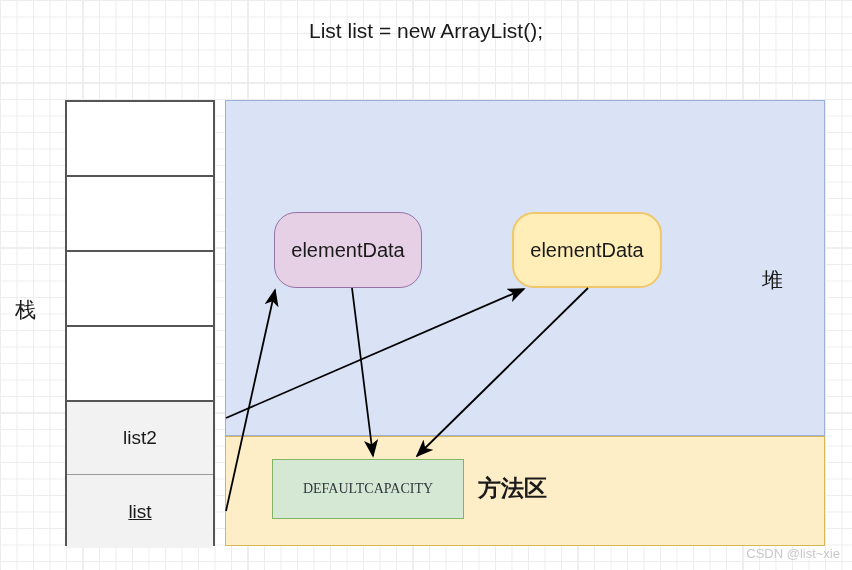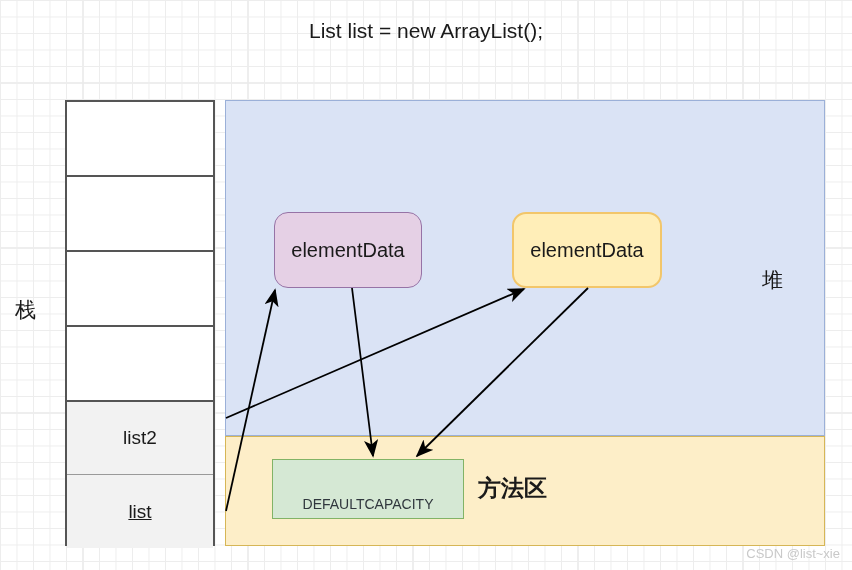--- a/index.html
+++ b/index.html
@@ -101,21 +101,21 @@
     line-height: 1;
   }
   #stack-label { left: 15px; top: 300px; }
   #heap-label  { left: 762px; top: 270px; }
   #method-area-label { left: 478px; top: 477px; font-size: 23px; font-weight: bold; }
 
   
   .elem-box {
     position: absolute;
     box-sizing: border-box;
-    border-radius: 14px;
+    border-radius: 22px;
     display: flex;
     align-items: center;
     justify-content: center;
     font-size: 20px;
     color: #1a1a1a;
     z-index: 4;
   }
   #element-data-box-1 {
     left: 274px;
     top: 212px;
@@ -139,22 +139,23 @@
     left: 272px;
     top: 459px;
     width: 192px;
     height: 60px;
     box-sizing: border-box;
     background: #d5e8d4;
     border: 1.5px solid #82b366;
     display: flex;
     flex-direction: column;
     align-items: center;
-    justify-content: flex-end;
+    justify-content: center;
     z-index: 4;
+    font-family: Liberation Serif, serif;
   }
   #default-capacity-box span {
     font-size: 14px;
     color: #30373d;
     line-height: 1.9;
     white-space: pre;
   }
 
   
   #arrow-layer {

